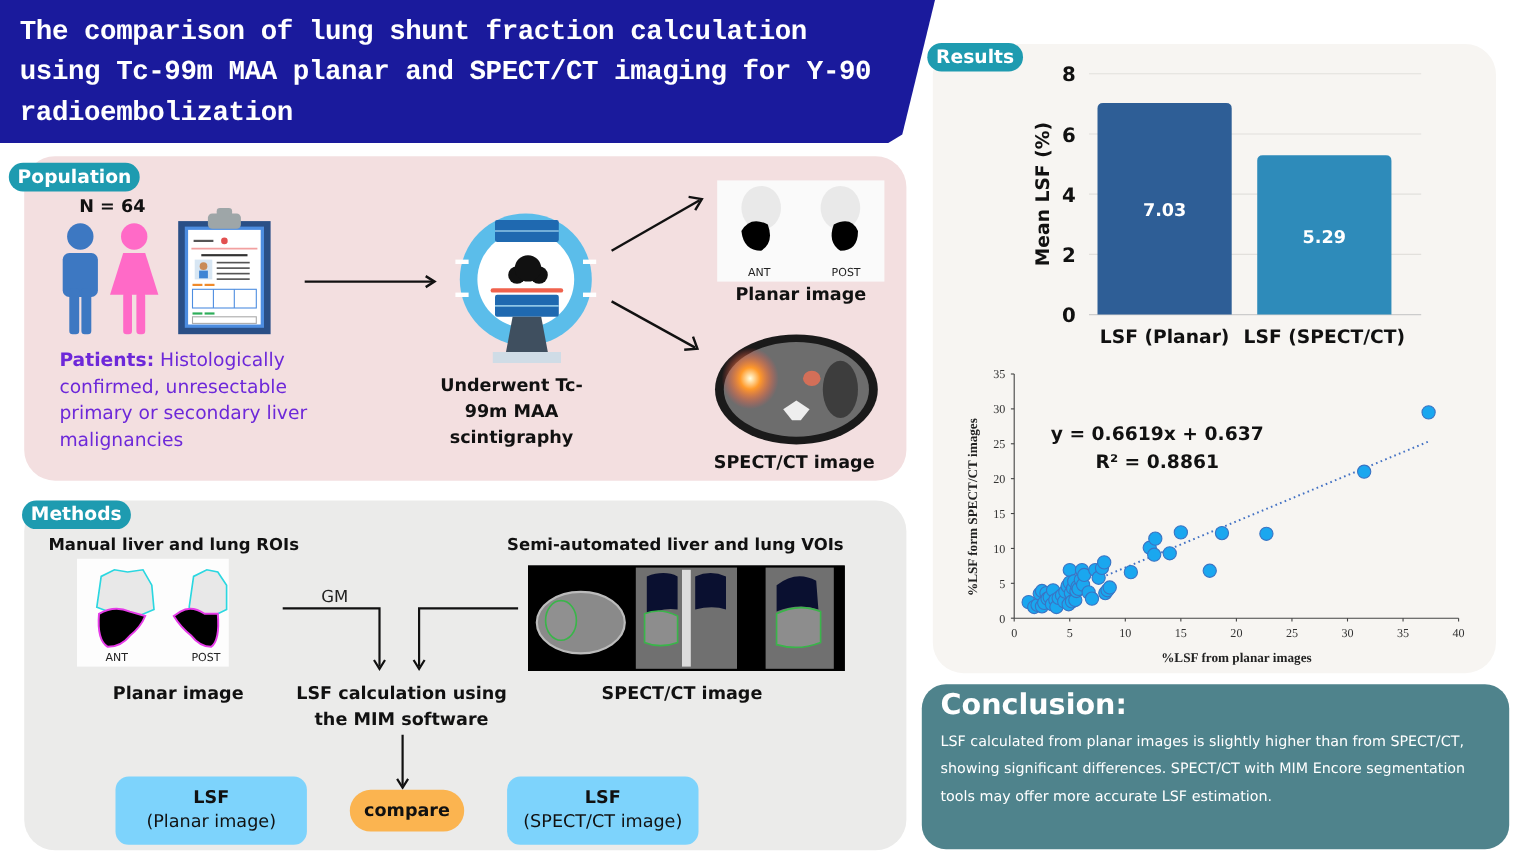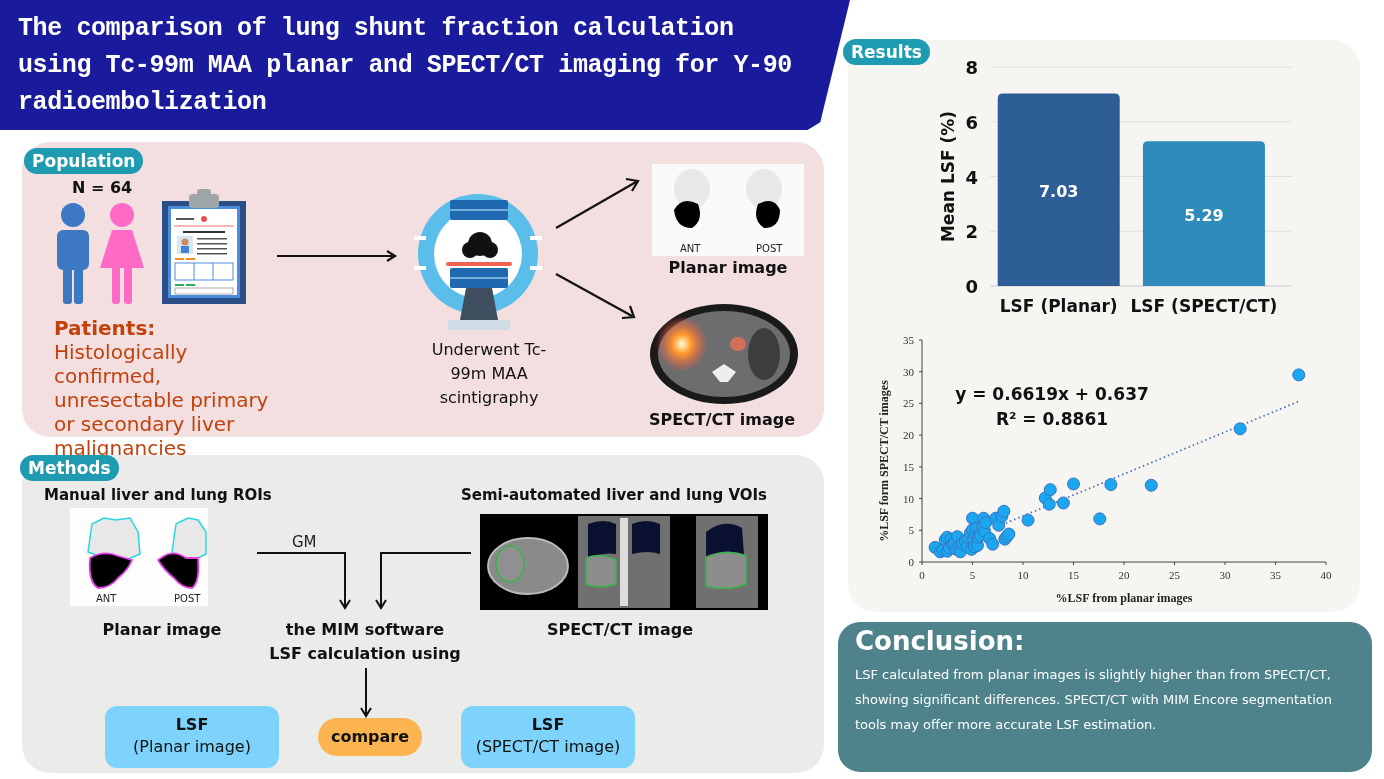--- a/index.html
+++ b/index.html
@@ -28,23 +28,23 @@
   .panel { position: absolute; border-radius: 28px; }
   .pop-panel { left: 22px; top: 142px; width: 802px; height: 295px; background: #f3dfe0; }
   .meth-panel { left: 22px; top: 455px; width: 802px; height: 318px; background: #ebebea; }
   .res-panel { left: 848px; top: 40px; width: 512px; height: 572px; background: #f7f5f2; }
   .conc-panel { left: 838px; top: 622px; width: 534px; height: 150px; background: #4f838c; border-radius: 22px; }
 
   .abs { position: absolute; }
   .bold { font-weight: bold; }
 
   .n-label { left: 72px; top: 178px; font-size: 16px; font-weight: bold; }
-  .patients-text { left: 54px; top: 316px; width: 240px; font-size: 20px; line-height: 24px; color: #c2410c; }
-
-  .scanner-label { left: 395px; top: 338px; width: 140px; font-size: 16px; line-height: 24px; font-weight: normal; text-align: center; margin-left: 24px; }
+  .patients-text { left: 54px; top: 316px; width: 240px; font-size: 17px; line-height: 24px; color: #6d28d9; }
+
+  .scanner-label { left: 395px; top: 338px; width: 140px; font-size: 16px; line-height: 24px; font-weight: bold; text-align: center; }
   .planar-img-label { left: 652px; top: 258px; width: 152px; font-size: 16px; font-weight: bold; text-align: center; }
   .spect-img-label { left: 632px; top: 410px; width: 180px; font-size: 16px; font-weight: bold; text-align: center; }
 
   .planar-box { left: 652px; top: 164px; width: 152px; height: 92px; background: #fafafa; }
   .ant-post { font-size: 10px; color: #222; position: absolute; bottom: 2px; }
 
   .spect-ct-box { left: 648px; top: 302px; width: 152px; height: 106px; }
 
   .meth-heading { font-size: 15px; font-weight: bold; }
   .roi-box { left: 70px; top: 508px; width: 138px; height: 98px; background: #fdfdfd; }
@@ -68,21 +68,21 @@
   svg text { font-family: "DejaVu Sans", sans-serif; }
   .serif-t { font-family: "Liberation Serif", serif; }
 </style>
 </head>
 <body>
 
 <div class="title-banner"></div>
 <div class="abs title-text">The comparison of lung shunt fraction calculation using Tc-99m MAA planar and SPECT/CT imaging for Y-90 radioembolization</div>
 
 <div class="panel pop-panel"></div>
-<div class="pill" style="left:24px; top:136px;">Population</div>
+<div class="pill" style="left:8px; top:136px;">Population</div>
 
 <div class="abs n-label">N = 64</div>
 
 <svg class="abs" style="left:53px; top:202px;" width="40" height="102">
   <circle cx="20" cy="13" r="12" fill="#3d78c2"></circle>
   <rect x="4" y="28" width="32" height="40" rx="6" fill="#3d78c2"></rect>
   <rect x="10" y="60" width="9" height="42" rx="3" fill="#3d78c2"></rect>
   <rect x="21" y="60" width="9" height="42" rx="3" fill="#3d78c2"></rect>
 </svg>
 
@@ -218,22 +218,22 @@
 <svg class="abs" style="left:255px; top:540px;" width="220" height="74">
   <polyline points="2,13 90,13 90,66" fill="none" stroke="#111" stroke-width="2"></polyline>
   <path d="M85 60 L90 68 L95 60" fill="none" stroke="#111" stroke-width="2"></path>
   <polyline points="216,13 126,13 126,66" fill="none" stroke="#111" stroke-width="2"></polyline>
   <path d="M121 60 L126 68 L131 60" fill="none" stroke="#111" stroke-width="2"></path>
 </svg>
 <div class="abs" style="left:292px; top:533px; font-size:15px; color:#222;">GM</div>
 
 <div class="abs meth-sub" style="left:80px; top:620px; width:164px;">Planar image</div>
 <div class="abs meth-sub" style="left:255px; top:618px; width:220px; line-height:24px;">
+  <div>LSF calculation using</div>
   <div>the MIM software</div>
-  <div>LSF calculation using</div>
 </div>
 <div class="abs meth-sub" style="left:520px; top:620px; width:200px;">SPECT/CT image</div>
 
 <svg class="abs" style="left:358px; top:666px;" width="16" height="52">
   <line x1="8" y1="2" x2="8" y2="48" stroke="#111" stroke-width="2"></line>
   <path d="M3 42 L8 50 L13 42" fill="none" stroke="#111" stroke-width="2"></path>
 </svg>
 
 <div class="lsf-box" style="left:105px; top:706px; width:174px; height:62px;">
   <div class="bold">LSF</div>

